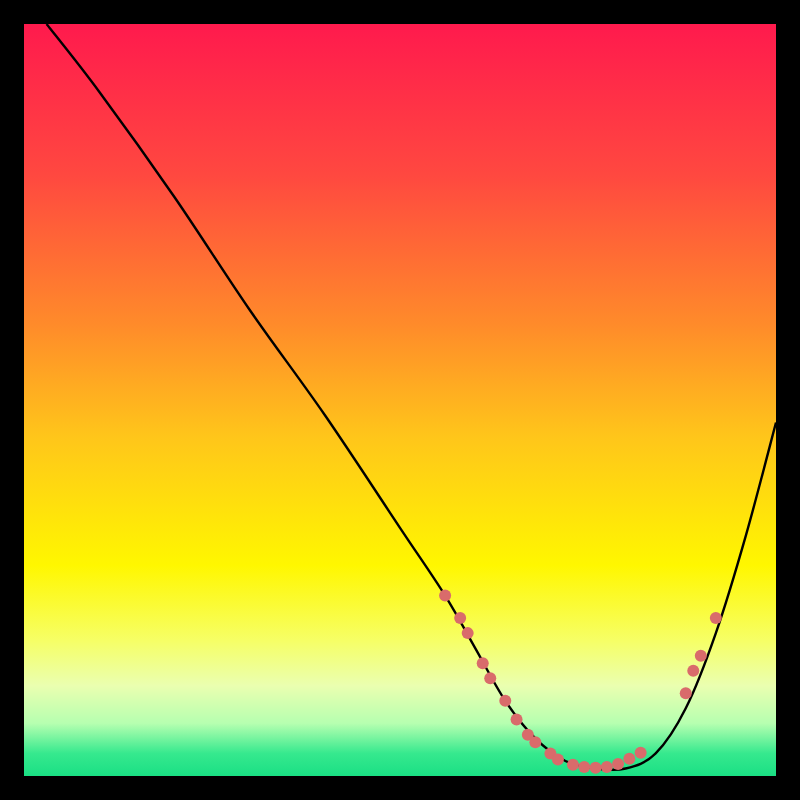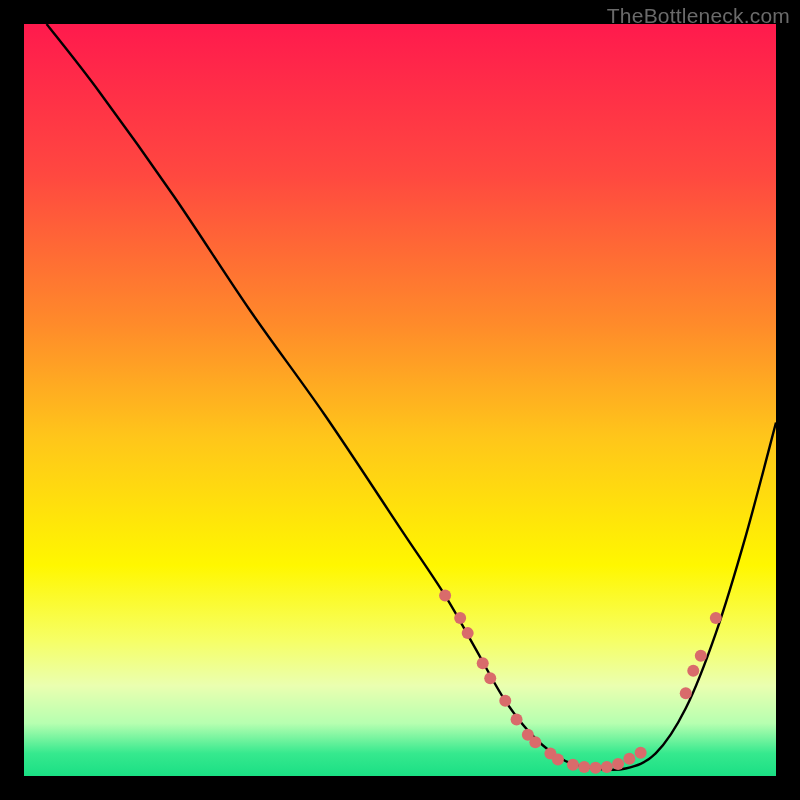--- a/index.html
+++ b/index.html
@@ -36,21 +36,20 @@
     font-size: 21px;
     font-weight: 500;
     letter-spacing: 0.2px;
     user-select: none;
   }
 </style>
 </head>
 <body>
 
 <div class="stage">
-  <div class="watermark">TheBottleneck.com</div>
 
   <div class="plot">
     <svg viewBox="0 0 752 752" preserveAspectRatio="none">
       <defs>
         <linearGradient id="bg-grad" x1="0" y1="0" x2="0" y2="1">
             <stop offset="0%" stop-color="#ff1a4d"></stop>
             <stop offset="20%" stop-color="#ff4840"></stop>
             <stop offset="40%" stop-color="#ff8b2a"></stop>
             <stop offset="55.00000000000001%" stop-color="#ffc61a"></stop>
             <stop offset="72%" stop-color="#fff700"></stop>

